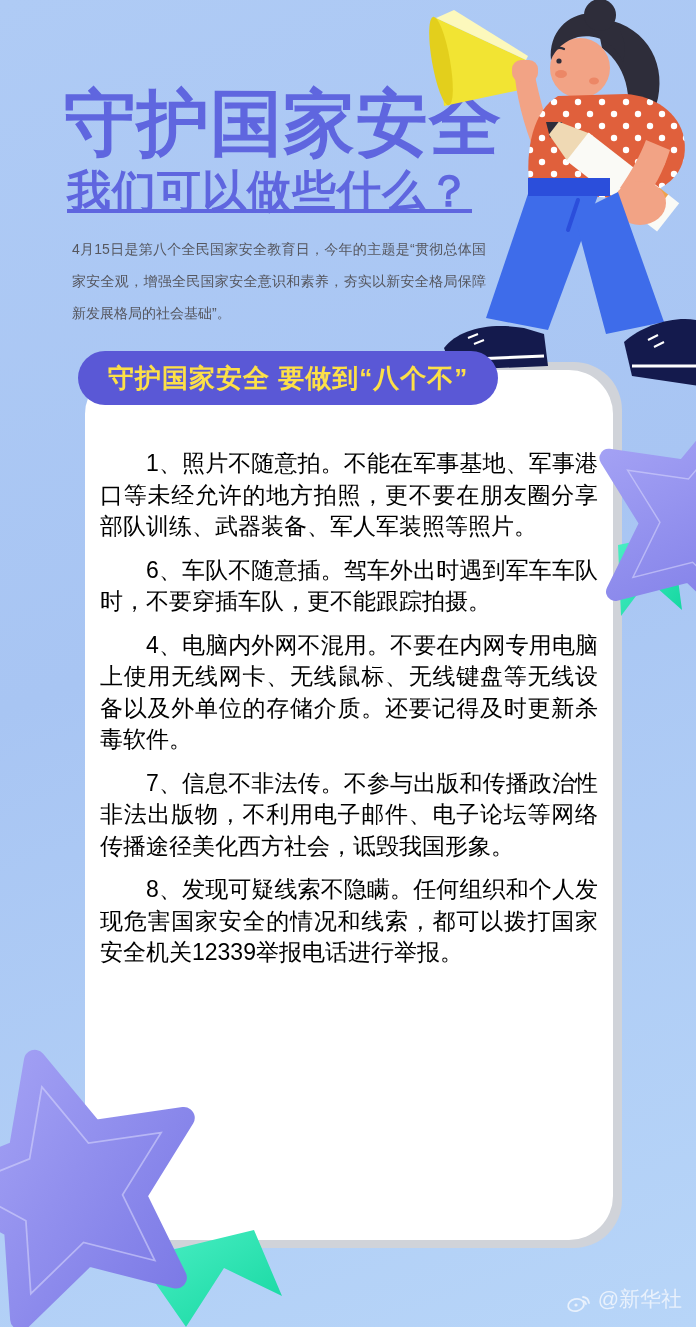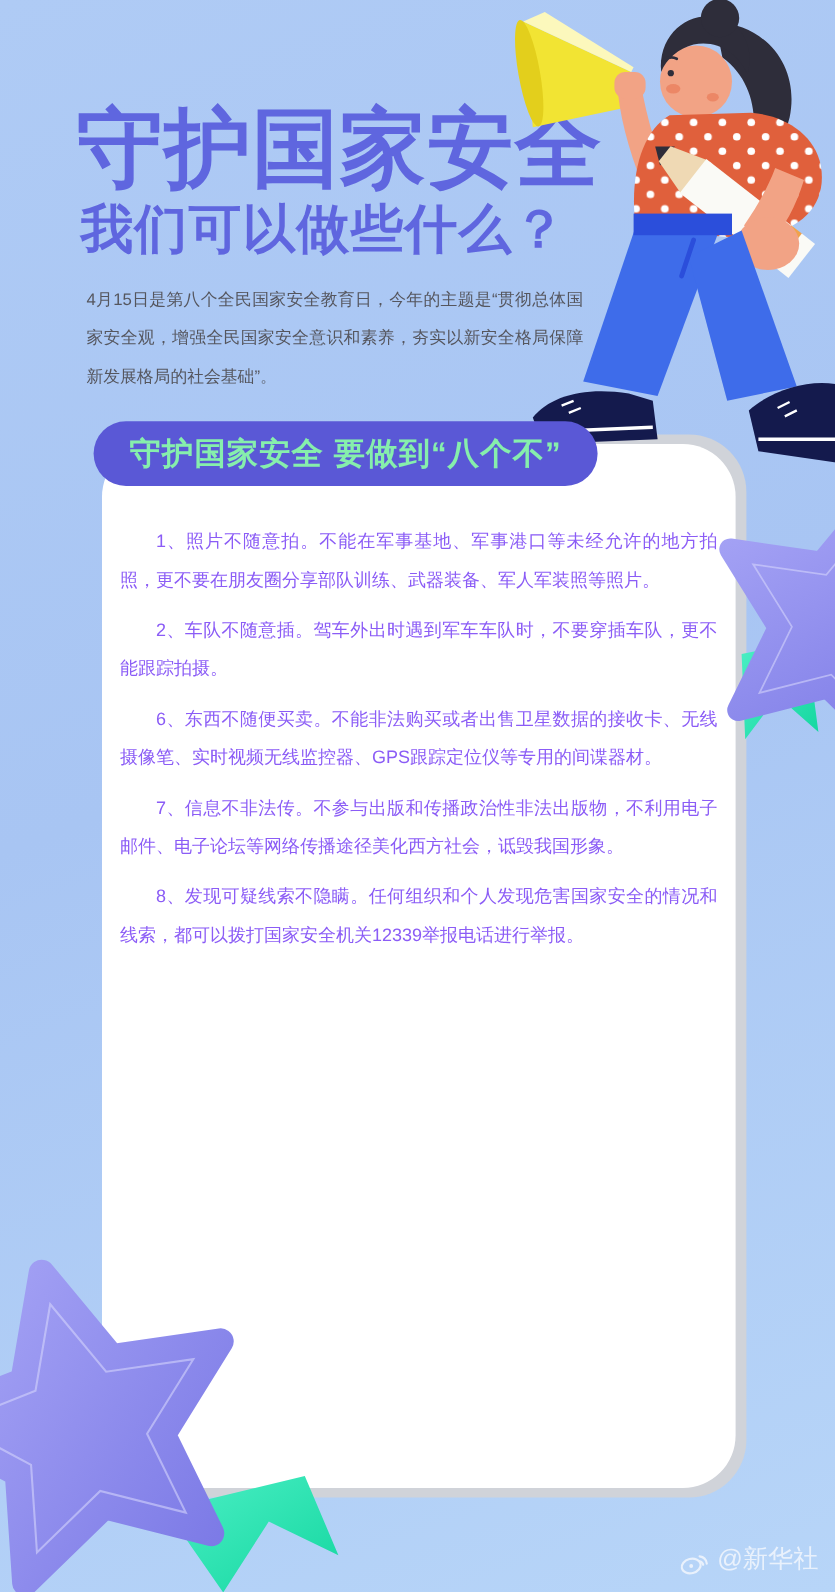--- a/index.html
+++ b/index.html
@@ -3,56 +3,56 @@
 <meta charset="utf-8">
 <style>
   html,body{margin:0;padding:0;}
   body{font-family:"Liberation Sans","DejaVu Sans",sans-serif;}
   .poster{position:relative;width:696px;height:1327px;overflow:hidden;
     background:linear-gradient(160deg,#AFCBF5 0%,#A8C5F3 45%,#B7D5F8 100%);}
   
   .title{position:absolute;left:64px;top:76px;font-size:72px;font-weight:900;
     color:#5F66DF;letter-spacing:1px;white-space:nowrap;z-index:3;}
   .subtitle{position:absolute;left:67px;top:162px;font-size:44px;font-weight:900;
-    color:#5F66DF;letter-spacing:1px;white-space:nowrap;z-index:3;}
+    color:#5F66DF;letter-spacing:1px;white-space:nowrap;z-index:3;text-decoration:underline;}
   .intro{position:absolute;left:72px;top:233px;width:414px;font-size:14px;
     line-height:32px;color:#55565E;text-align:justify;z-index:3;}
   
   .banner{position:absolute;left:78px;top:351px;height:54px;line-height:54px;
-    padding:0 30px;border-radius:28px;background:#5A58D6;color:#86efac;
+    padding:0 30px;border-radius:28px;background:#5A58D6;color:#fde047;
     font-size:26px;font-weight:bold;letter-spacing:1px;z-index:8;white-space:nowrap;}
   
   .card-shadow{position:absolute;left:95px;top:362px;width:527px;height:886px;
     border-radius:48px;background:#D0D3D9;z-index:4;}
   .card{position:absolute;left:85px;top:370px;width:528px;height:870px;
     border-radius:44px;background:#FFFFFF;z-index:5;box-sizing:border-box;
     padding:66px 15px 0 15px;}
-  .card p{margin:0 0 11px 0;font-size:15px;line-height:31.5px;color:#8b5cf6;
+  .card p{margin:12px 0 11px 0;font-size:23px;line-height:31.5px;color:#000000;
     text-align:justify;text-indent:2em;}
   
   .decor{position:absolute;left:0;top:0;z-index:6;pointer-events:none;}
   .illustration{position:absolute;right:-4px;top:0;z-index:7;pointer-events:none;}
   .watermark{position:absolute;right:14px;bottom:14px;display:flex;align-items:flex-end;
     gap:6px;z-index:9;color:#E9F1FC;font-size:21px;}
   .watermark svg{display:block;}
 </style>
 </head>
 <body>
 
 <div class="poster">
 
   <div class="title">守护国家安全</div>
   <div class="subtitle">我们可以做些什么？</div>
   <div class="intro">4月15日是第八个全民国家安全教育日，今年的主题是“贯彻总体国家安全观，增强全民国家安全意识和素养，夯实以新安全格局保障新发展格局的社会基础”。</div>
 
   <div class="card-shadow"></div>
   <div class="card">
     <p>1、照片不随意拍。不能在军事基地、军事港口等未经允许的地方拍照，更不要在朋友圈分享部队训练、武器装备、军人军装照等照片。</p>
-    <p>2、车队不随意插。驾车外出时遇到军车车队时，不要穿插车队，更不能跟踪拍摄。</p>
-    <p>6、东西不随便买卖。不能非法购买或者出售卫星数据的接收卡、无线摄像笔、实时视频无线监控器、GPS跟踪定位仪等专用的间谍器材。</p>
+    <p>6、车队不随意插。驾车外出时遇到军车车队时，不要穿插车队，更不能跟踪拍摄。</p>
+    <p>4、电脑内外网不混用。不要在内网专用电脑上使用无线网卡、无线鼠标、无线键盘等无线设备以及外单位的存储介质。还要记得及时更新杀毒软件。</p>
     <p>7、信息不非法传。不参与出版和传播政治性非法出版物，不利用电子邮件、电子论坛等网络传播途径美化西方社会，诋毁我国形象。</p>
     <p>8、发现可疑线索不隐瞒。任何组织和个人发现危害国家安全的情况和线索，都可以拨打国家安全机关12339举报电话进行举报。</p>
   </div>
 
   <div class="banner">守护国家安全 要做到“八个不”</div>
 
   <svg class="decor" width="696" height="1327" viewBox="0 0 696 1327">
     <defs>
       <linearGradient id="purpleGrad" x1="0" y1="0" x2="1" y2="1">
         <stop offset="0" stop-color="#ABA9F7"></stop>

